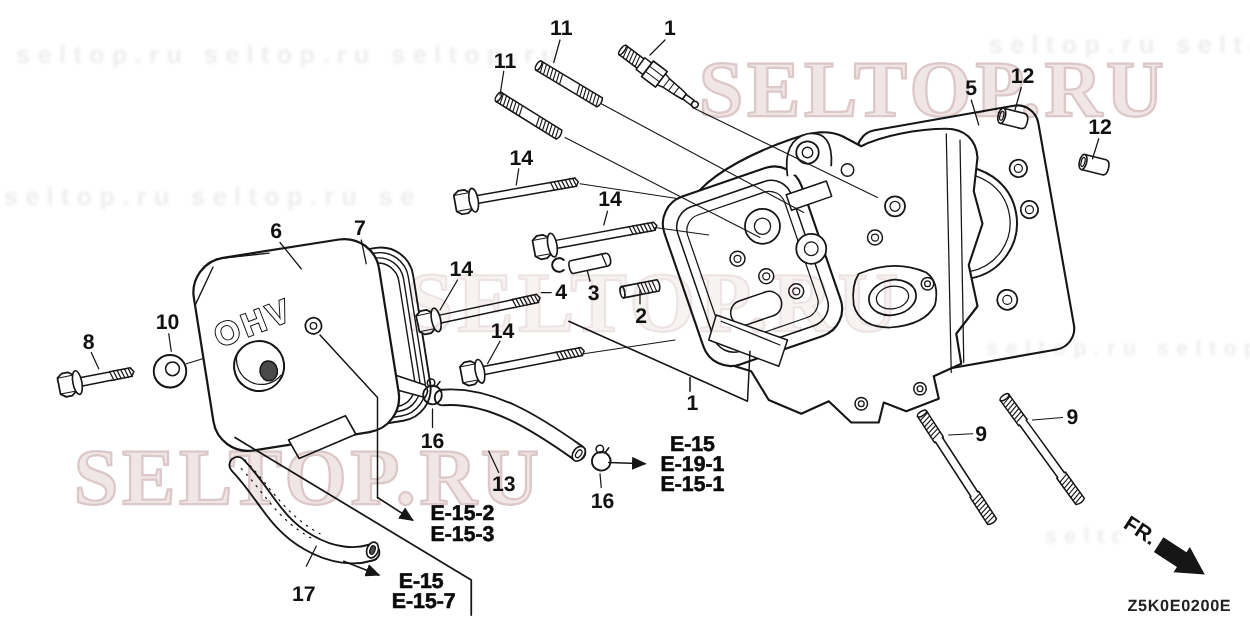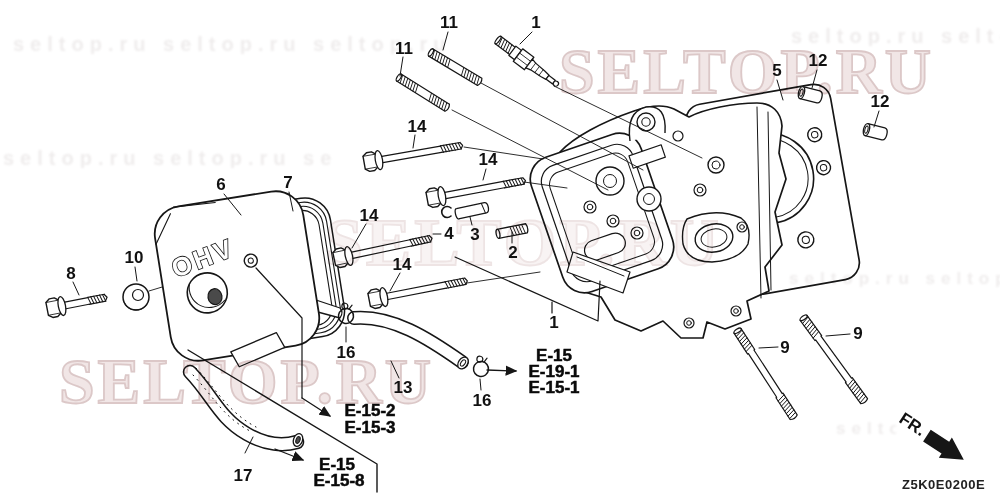--- a/index.html
+++ b/index.html
@@ -291,21 +291,21 @@
 <div class="lb" style="left:243px;top:467px">17</div>
 <div class="lb" style="left:785px;top:339px">9</div>
 <div class="lb" style="left:858px;top:325px">9</div>
 
 <div class="ref" style="left:554px;top:347px">E-15</div>
 <div class="ref" style="left:554px;top:363px">E-19-1</div>
 <div class="ref" style="left:554px;top:379px">E-15-1</div>
 <div class="ref" style="left:370px;top:402px">E-15-2</div>
 <div class="ref" style="left:370px;top:419px">E-15-3</div>
 <div class="ref" style="left:337px;top:456px">E-15</div>
-<div class="ref" style="left:339px;top:472px">E-15-8</div>
+<div class="ref" style="left:339px;top:472px">E-15-7</div>
 
 <div class="code" style="left:902px;top:477px">Z5K0E0200E</div>
 
 <div class="wm-layer">
   <div class="wm" style="left:556px;top:40px">SELTOP.RU</div>
   <div class="wm wm-mid" style="left:322px;top:208px">SELTOP.RU</div>
   <div class="wm" style="left:56px;top:350px">SELTOP.RU</div>
   <div class="gh" style="left:10px;top:34px;width:610px">seltop.ru seltop.ru seltop.ru</div>
   <div class="gh" style="left:788px;top:26px;width:210px">seltop.ru seltop.ru seltop.ru</div>
   <div class="gh" style="left:0px;top:148px;width:335px">seltop.ru seltop.ru seltop.ru</div>

